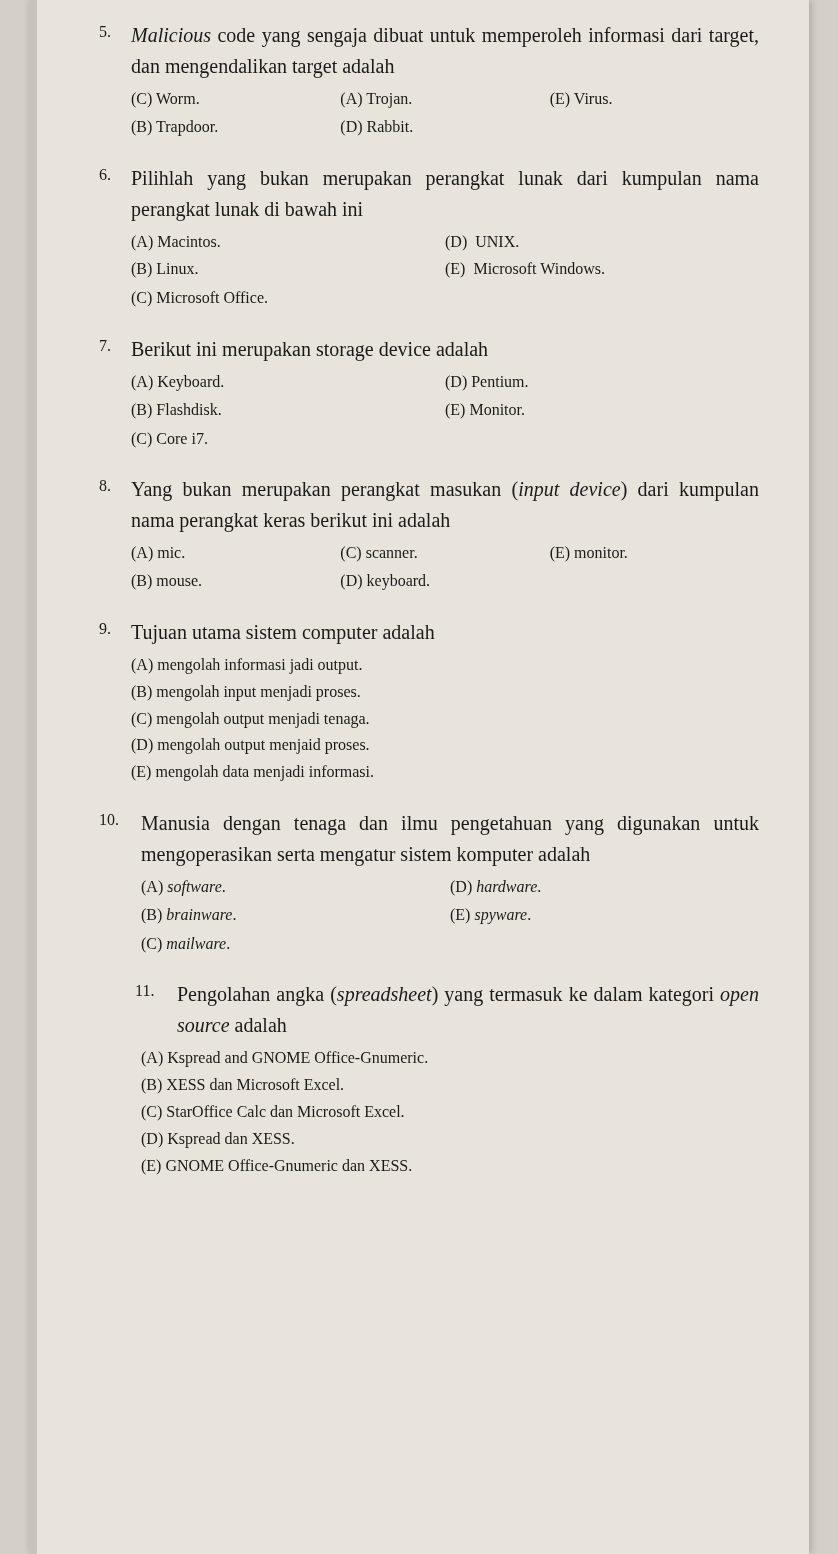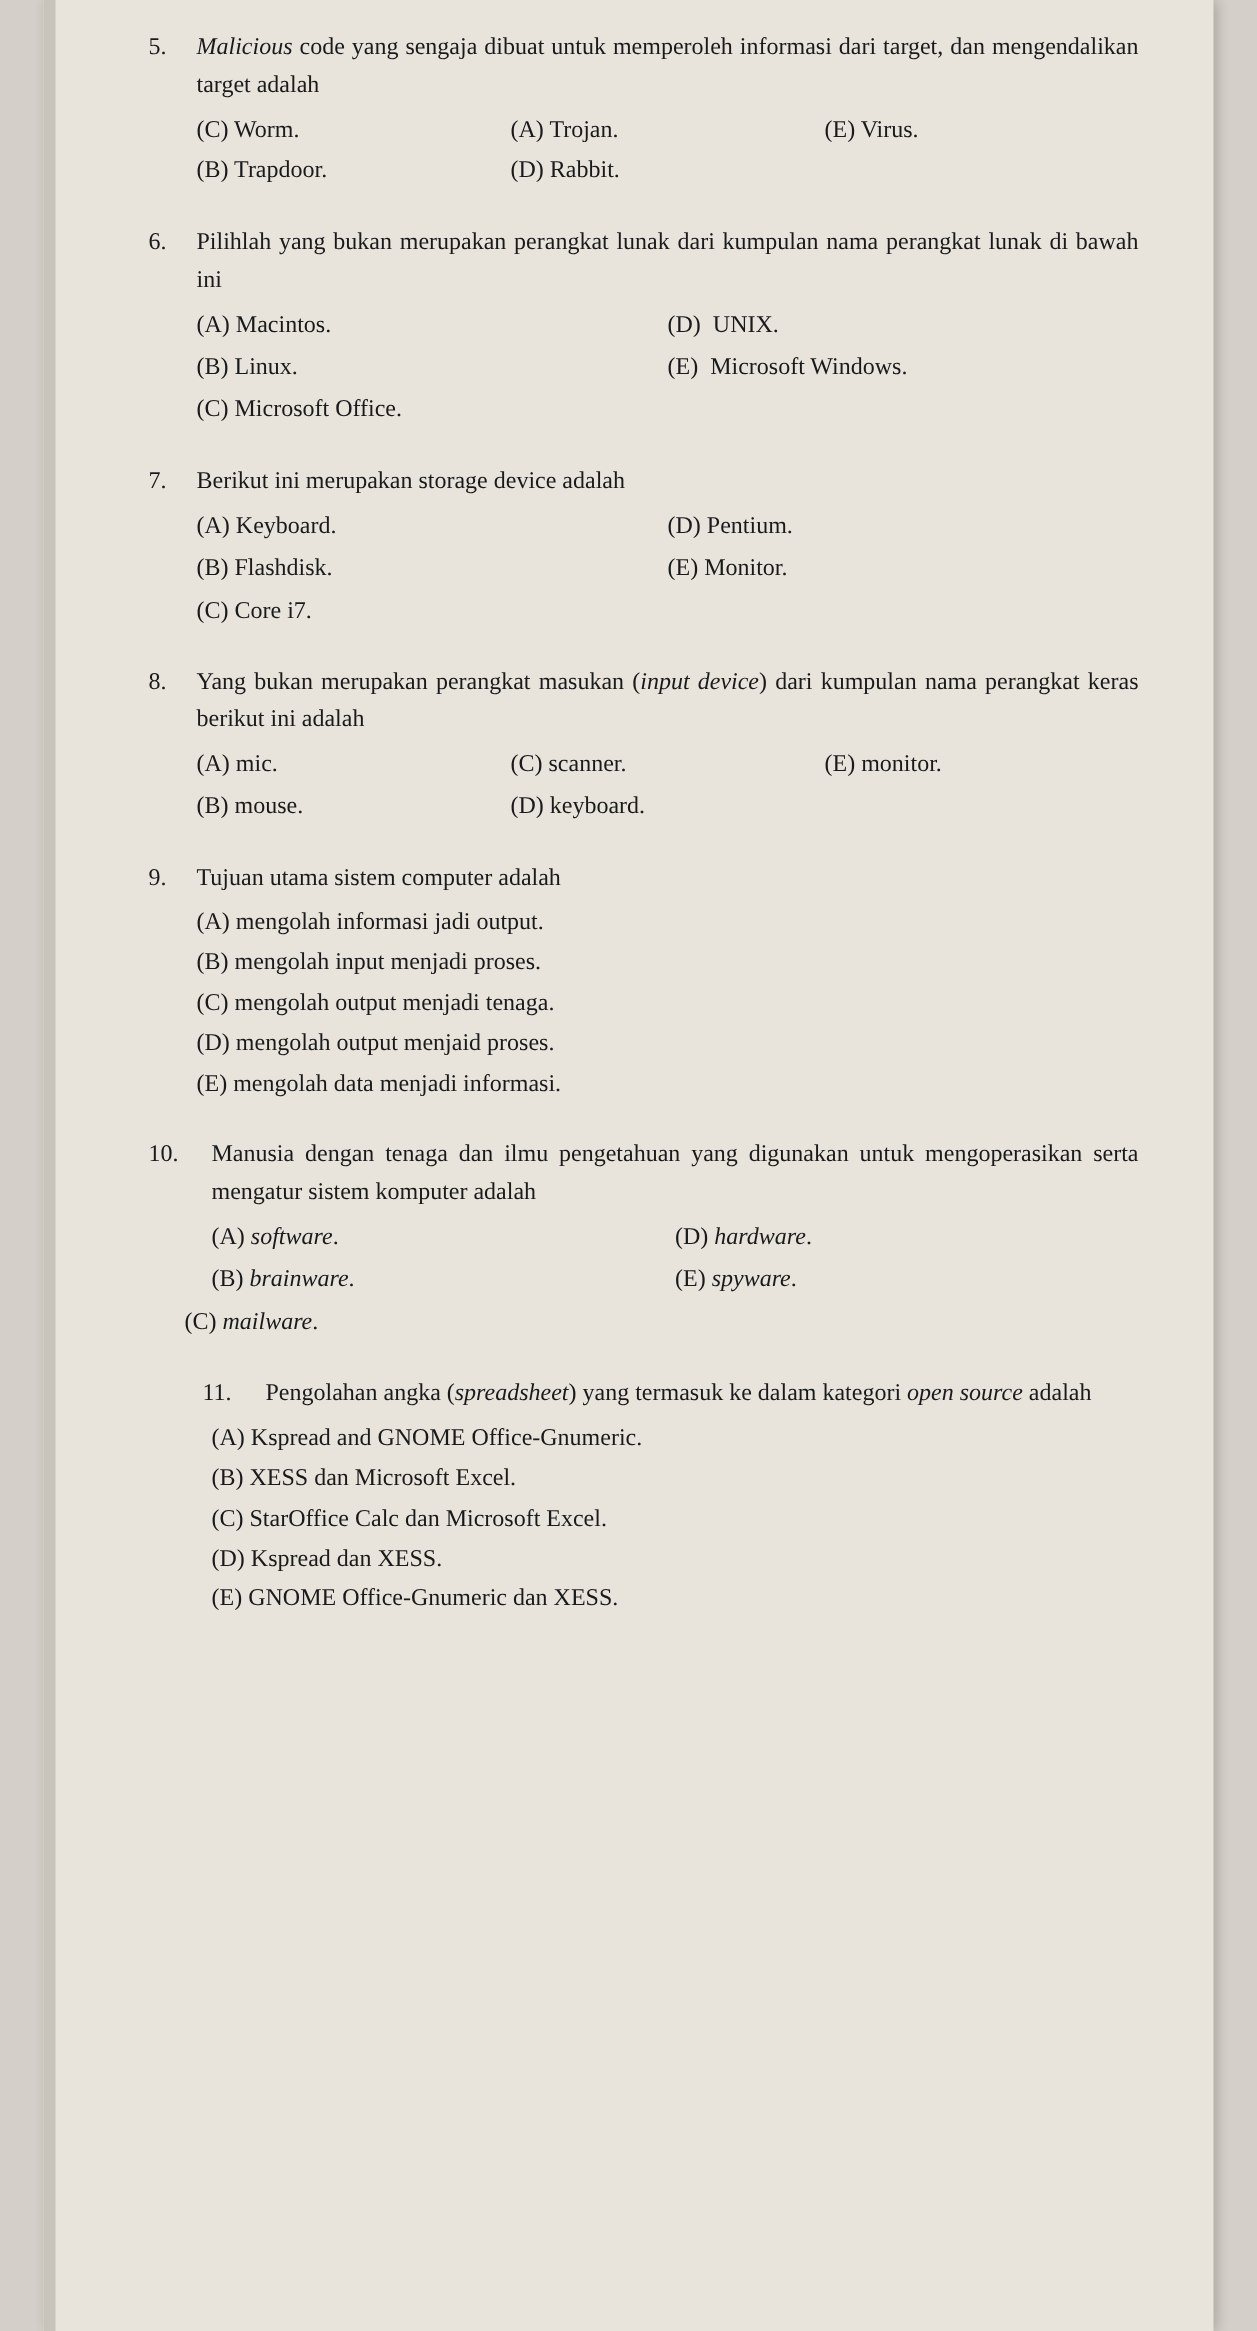--- a/index.html
+++ b/index.html
@@ -48,21 +48,21 @@
       margin-bottom: 4px;
     }
 
     .q-number {
       min-width: 32px;
       font-size: 16px;
     }
 
     .q-text {
       flex: 1;
-      font-size: 16px;
+      font-size: 20px;
       text-align: justify;
     }
 
     .q-text em {
       font-style: italic;
     }
 
     .options-grid-2col {
       display: grid;
       grid-template-columns: 1fr 1fr;
@@ -192,21 +192,21 @@
       <span class="q-text">
         Manusia dengan tenaga dan ilmu pengetahuan yang digunakan untuk mengoperasikan serta mengatur sistem komputer adalah
       </span>
     </div>
     <div class="options-grid-2col" style="margin-left:42px;">
       <div class="option">(A) <em>software</em>.</div>
       <div class="option">(D) <em>hardware</em>.</div>
       <div class="option">(B) <em>brainware</em>.</div>
       <div class="option">(E) <em>spyware</em>.</div>
     </div>
-    <div class="options-list" style="margin-left:24px;">
+    <div class="options-list" style="margin-left:42px;">
       <div class="option">(C) <em>mailware</em>.</div>
     </div>
   </div>
 
   <div class="question-block">
     <div class="question-header">
       <span class="q-number" style="min-width:42px;margin-left:36px;">11.</span>
       <span class="q-text">
         Pengolahan angka (<em>spreadsheet</em>) yang termasuk ke dalam kategori <em>open source</em> adalah
       </span>

